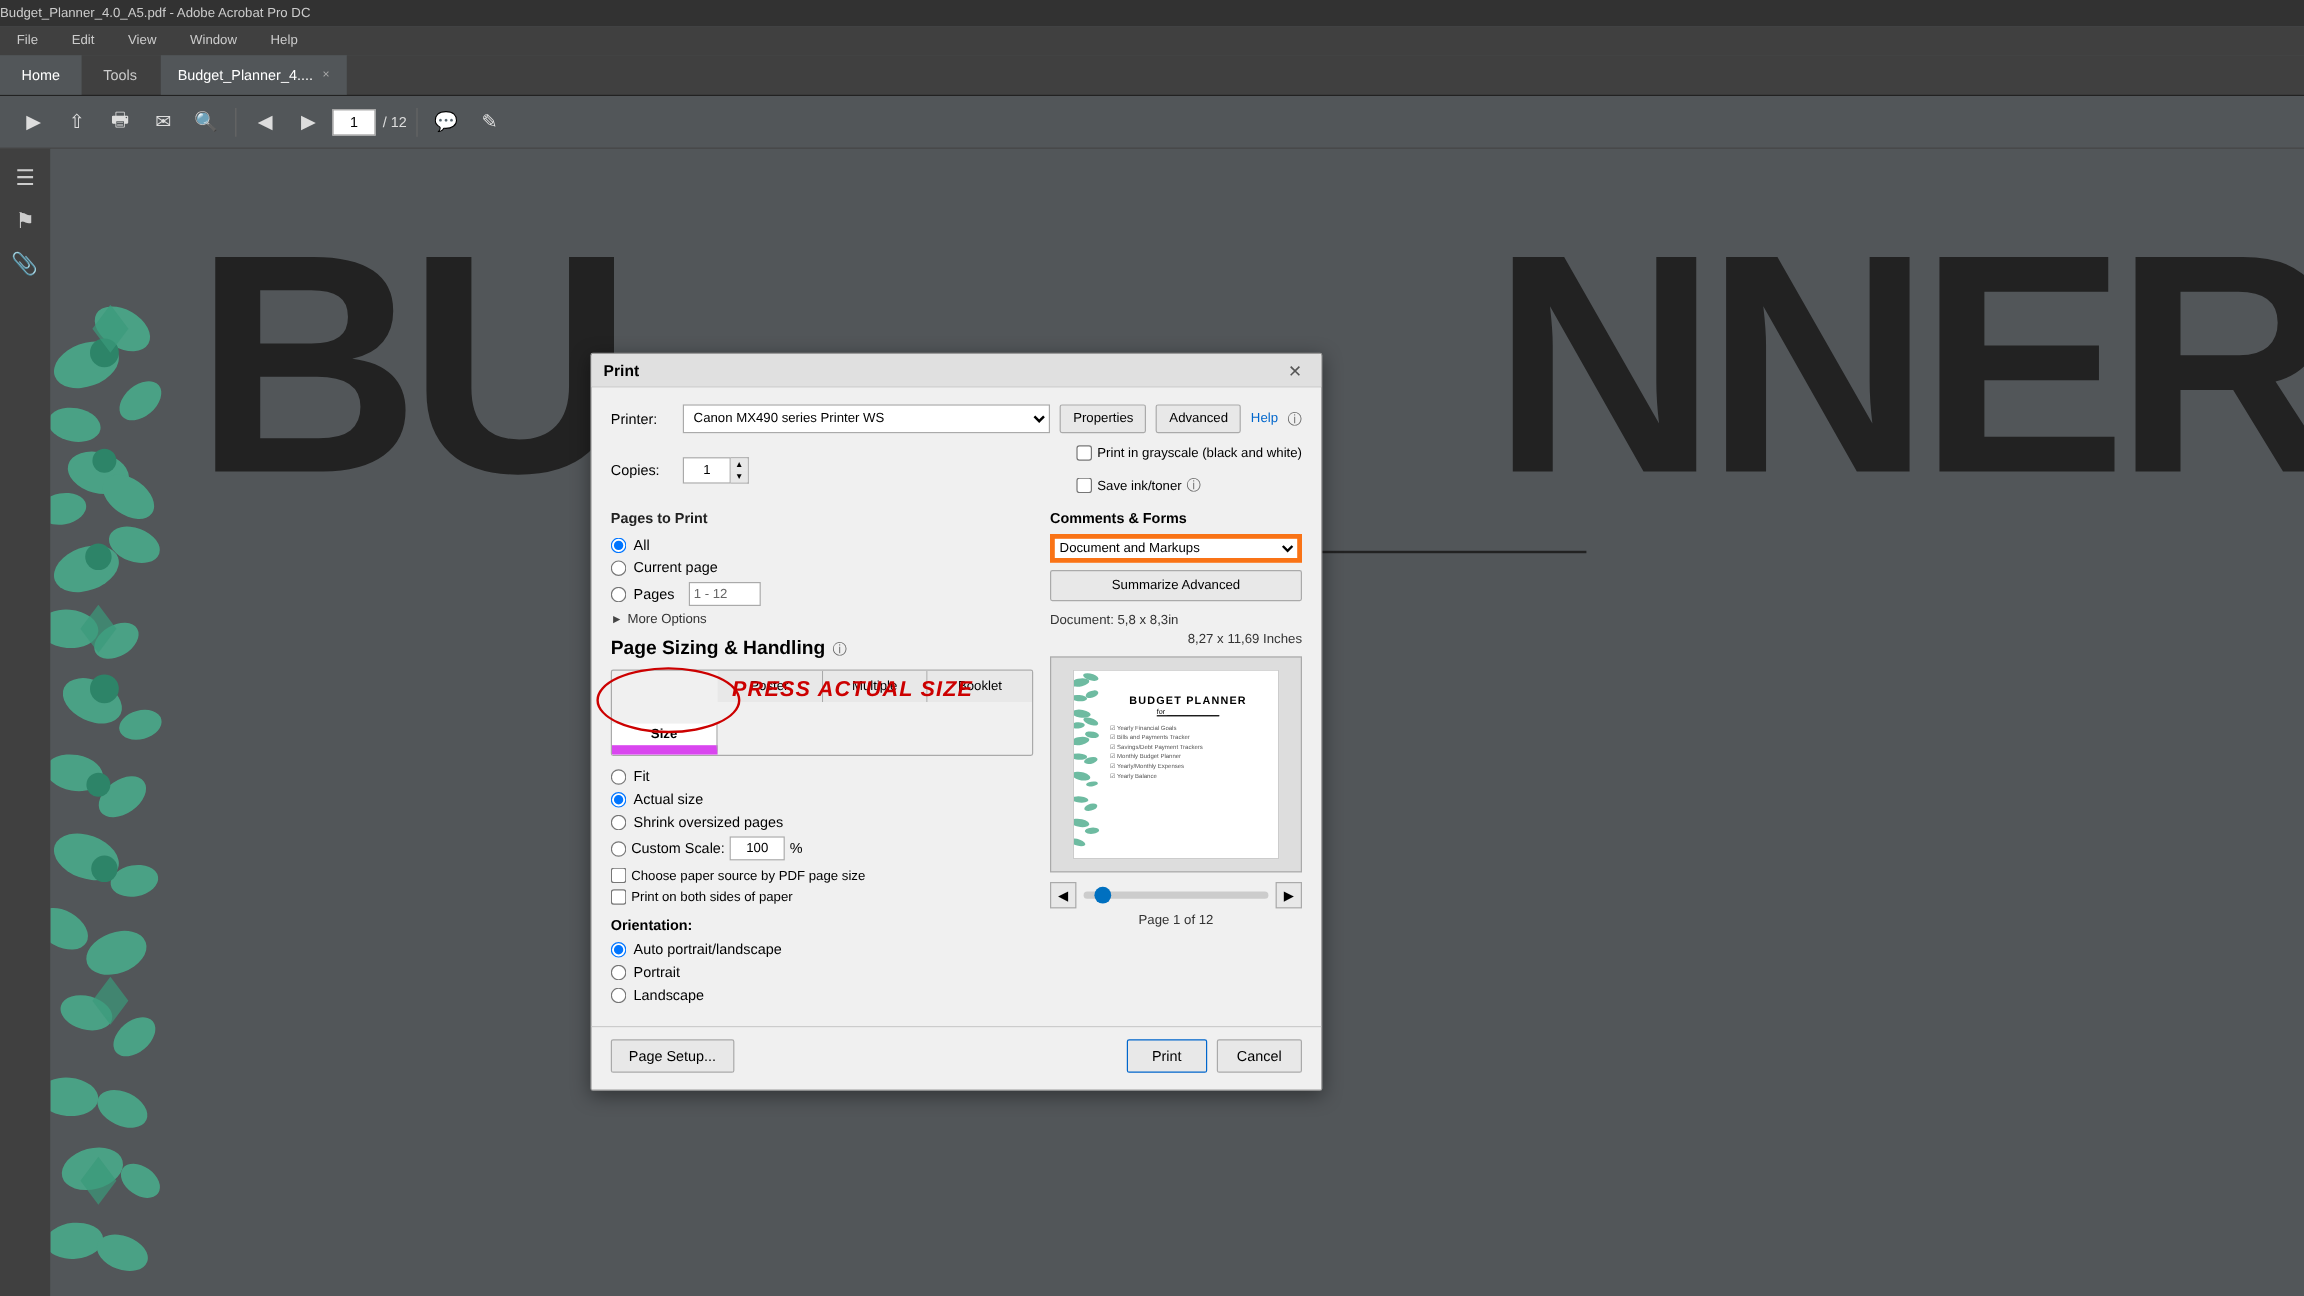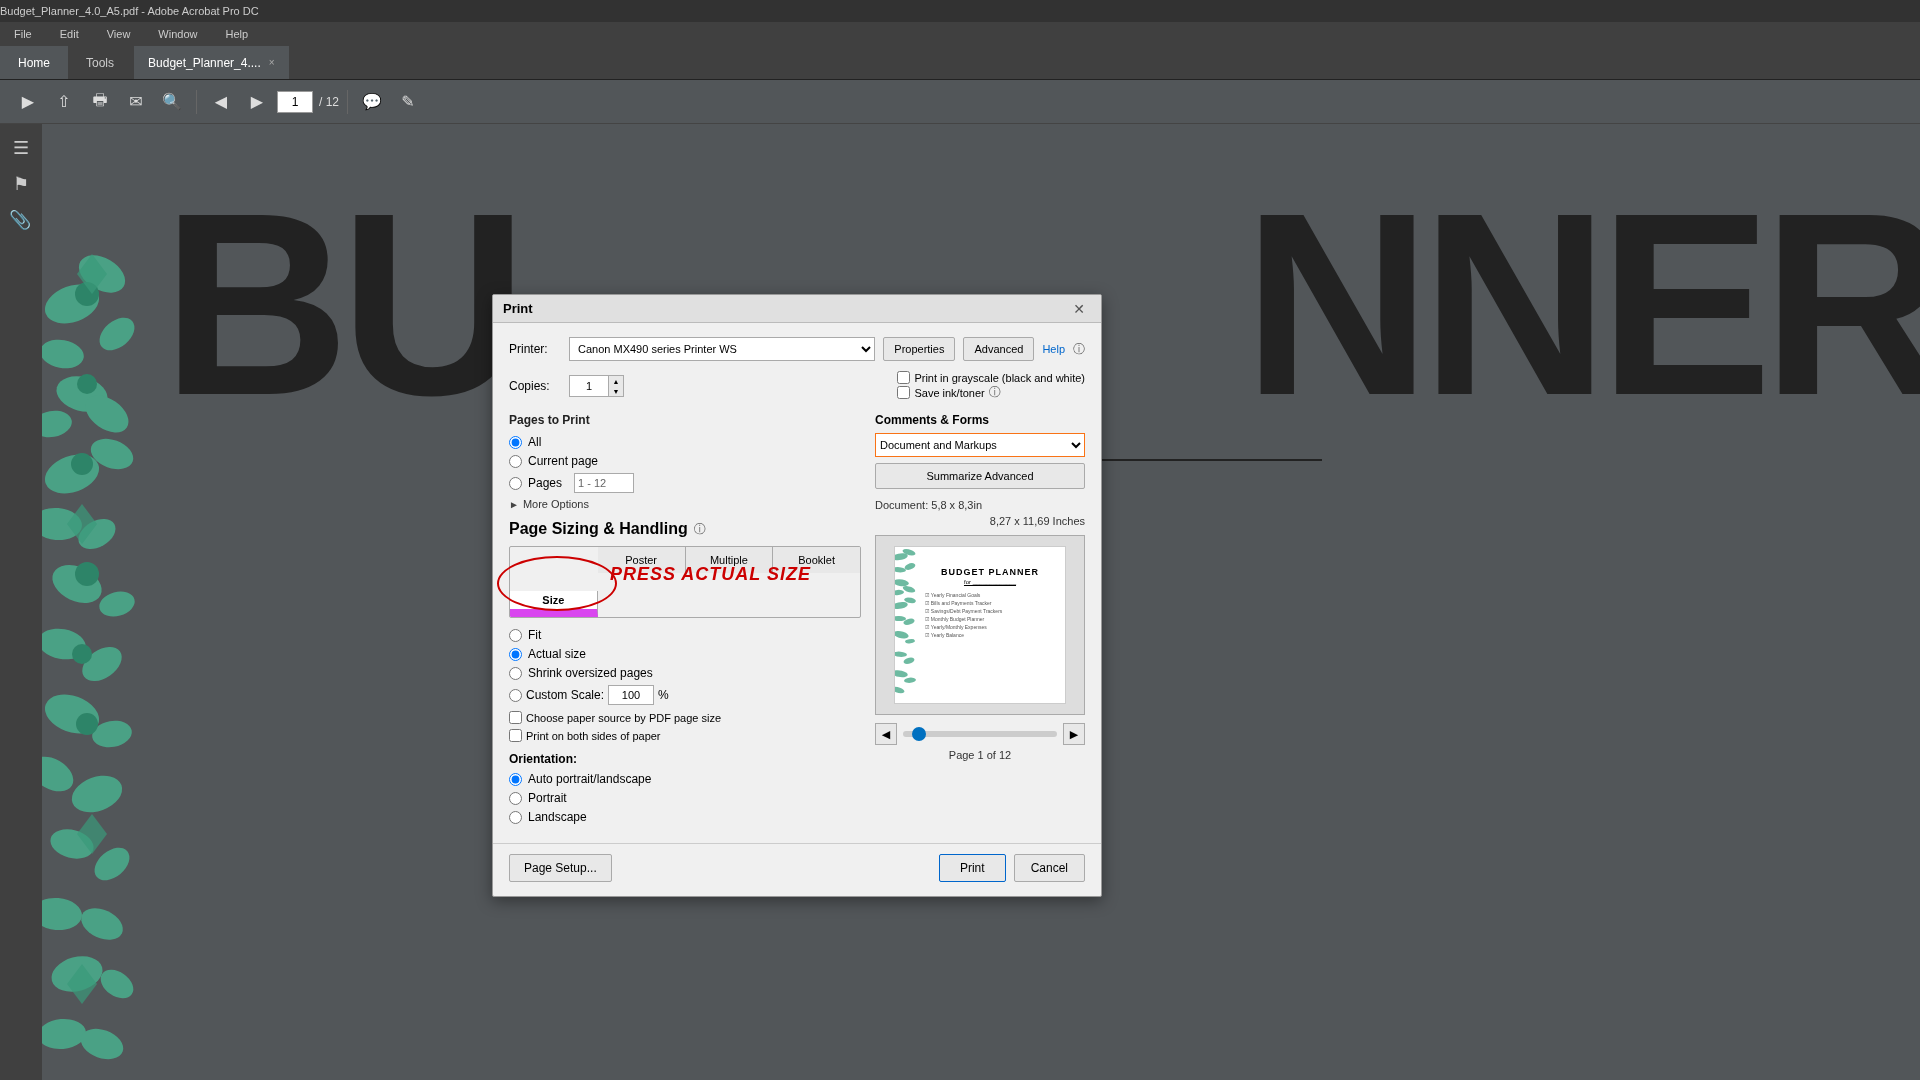--- a/index.html
+++ b/index.html
@@ -259,21 +259,21 @@
       display: flex;
       align-items: center;
       justify-content: center;
       line-height: 1;
     }
 
     .checkboxes-right {
       margin-left: auto;
       display: flex;
       flex-direction: column;
-      gap: 0;
+      gap: 12px;
     }
     .checkbox-row {
       display: flex;
       align-items: center;
       gap: 4px;
       font-size: 11px;
     }
     .info-icon {
       color: #666;
       font-size: 12px;
@@ -385,21 +385,21 @@
     .orientation-title { font-size: 12px; font-weight: bold; margin-bottom: 6px; }
 
     
     .comments-section {
       margin-bottom: 10px;
     }
     .comments-title { font-size: 12px; font-weight: bold; margin-bottom: 6px; }
     .comments-select {
       width: 100%;
       height: 24px;
-      border: 1px solid #f97316;
+      border: 4px solid #f97316;
       font-size: 11px;
       background: white;
       margin-bottom: 6px;
     }
     .summarize-btn {
       width: 100%;
       height: 26px;
       font-size: 11px;
       border: 1px solid #aaa;
       background: #e8e8e8;

